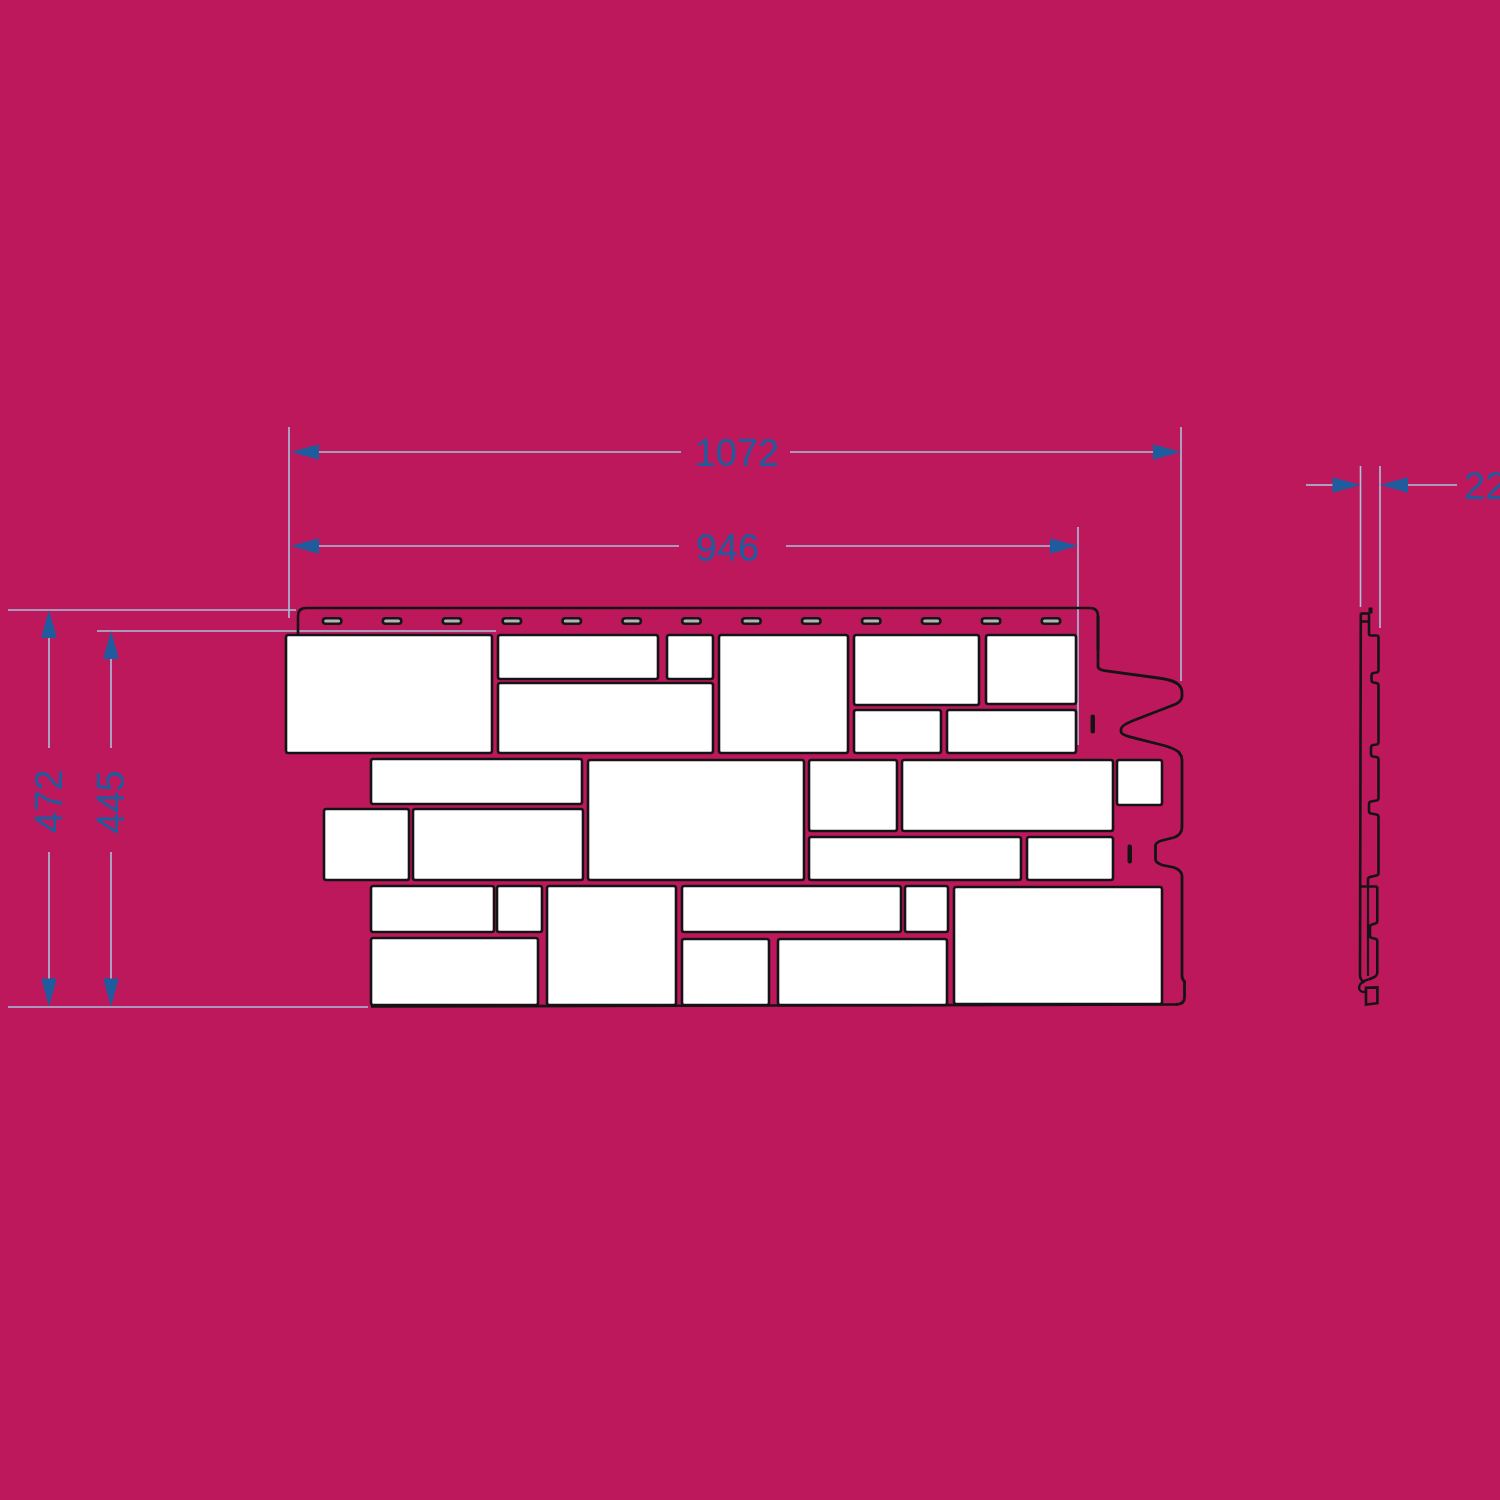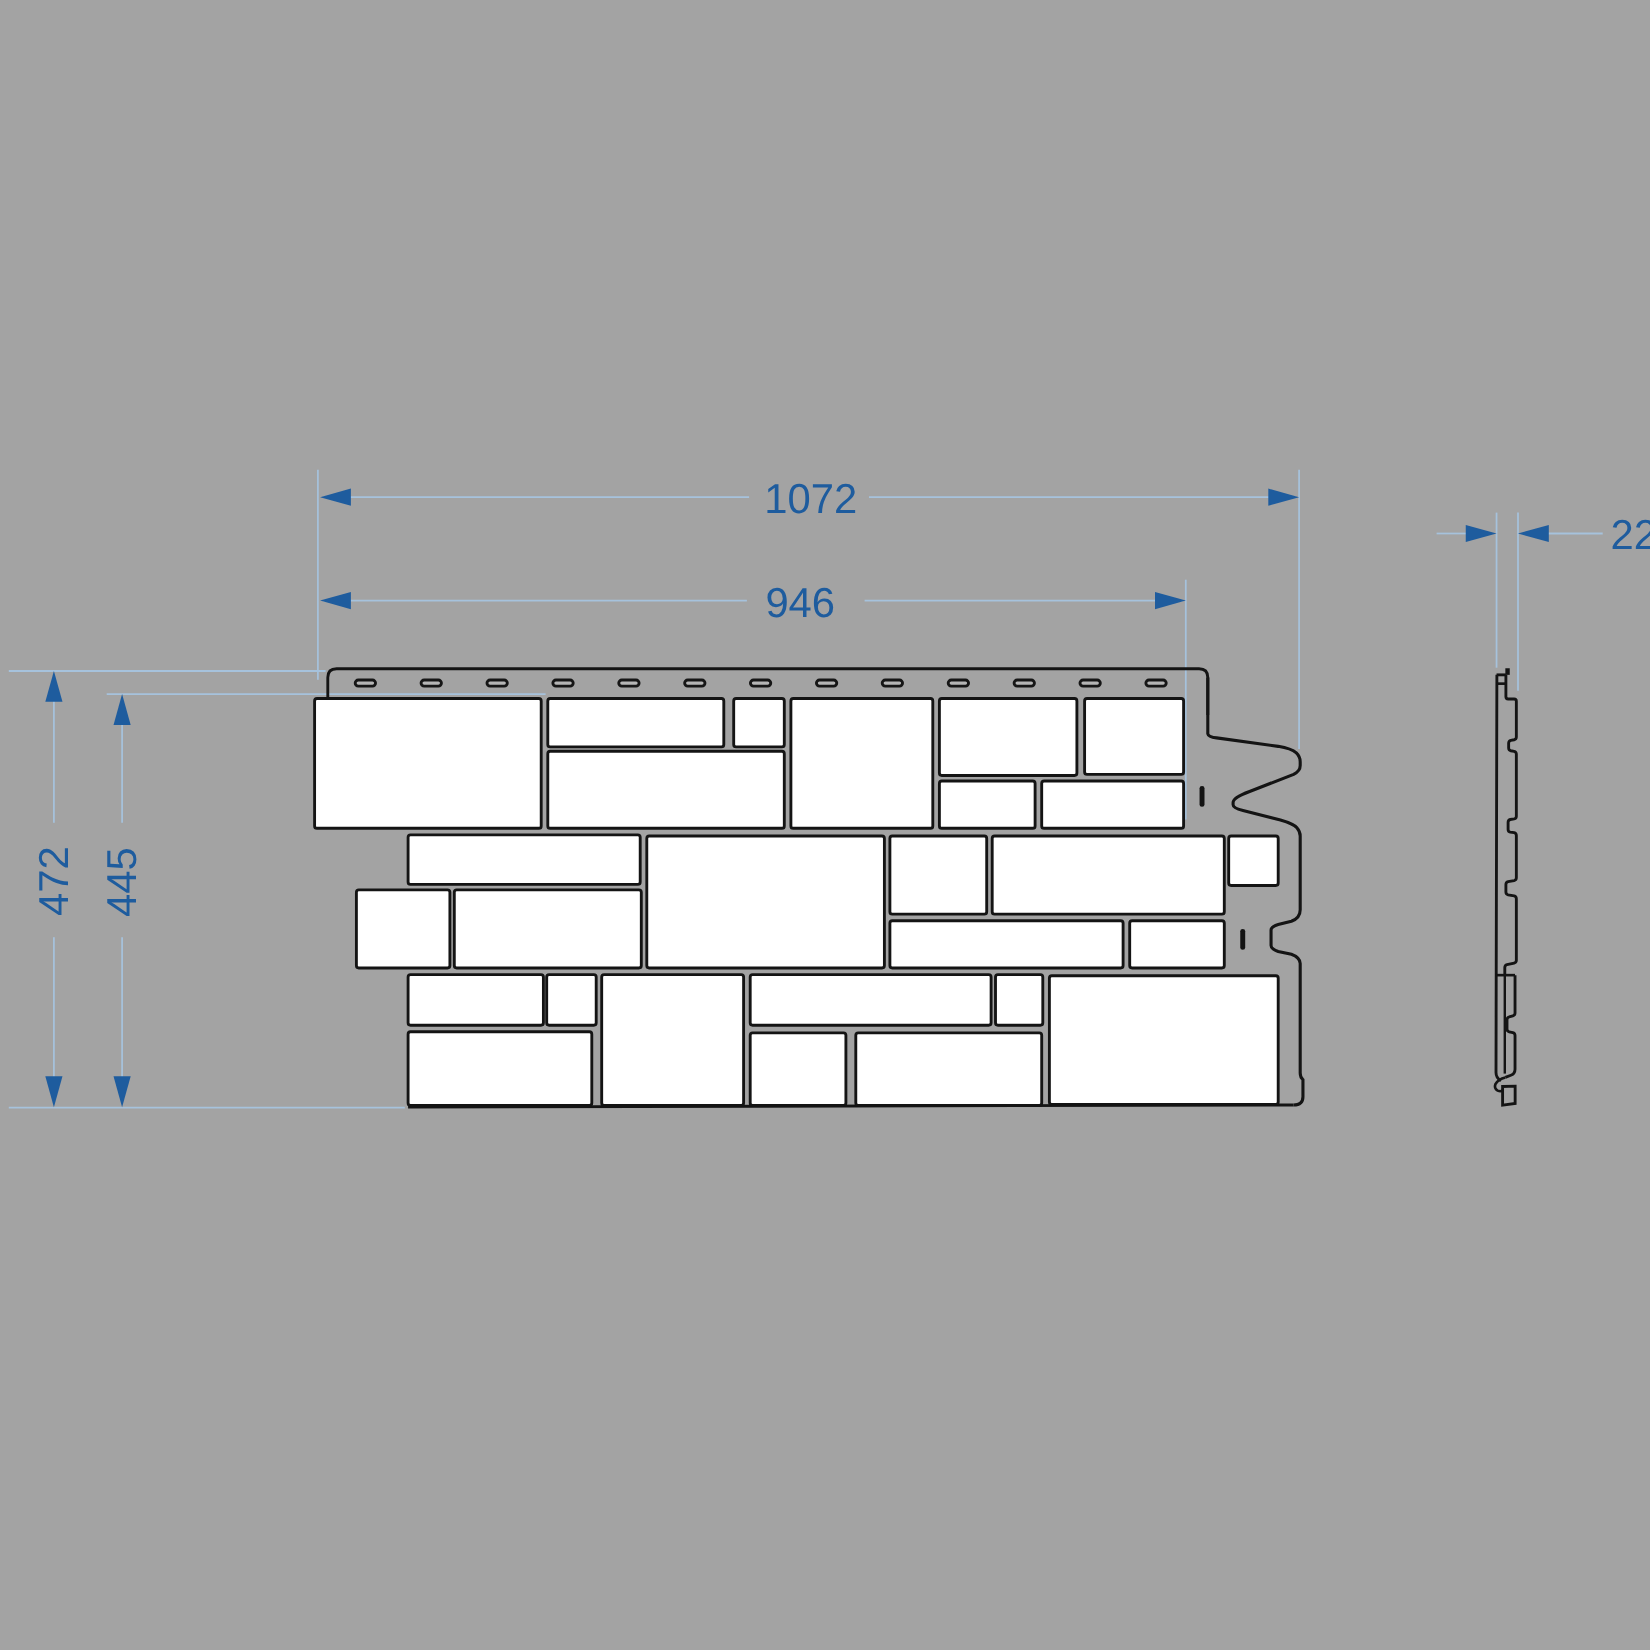--- a/index.html
+++ b/index.html
@@ -1,16 +1,16 @@
 <!DOCTYPE html>
 <html><head>
 <meta charset="utf-8">
 <style>
   html,body{margin:0;padding:0;background:#ffffff;}
-  .page{width:1500px;height:1500px;position:relative;background:#a3a3a3;overflow:hidden;}
+  .page{width:1500px;height:1500px;position:relative;background:#be185d;overflow:hidden;}
   svg{display:block;}
   text{font-family:"Liberation Sans", sans-serif;fill:#1e5c9e;}
 </style>
 </head>
 <body>
 <div class="page">
 <svg width="1500" height="1500" viewBox="0 0 1500 1500" fill="none">
 
 <line x1="289" y1="427" x2="289" y2="618" stroke="#a6c2dc" stroke-width="1.6"></line>
 

